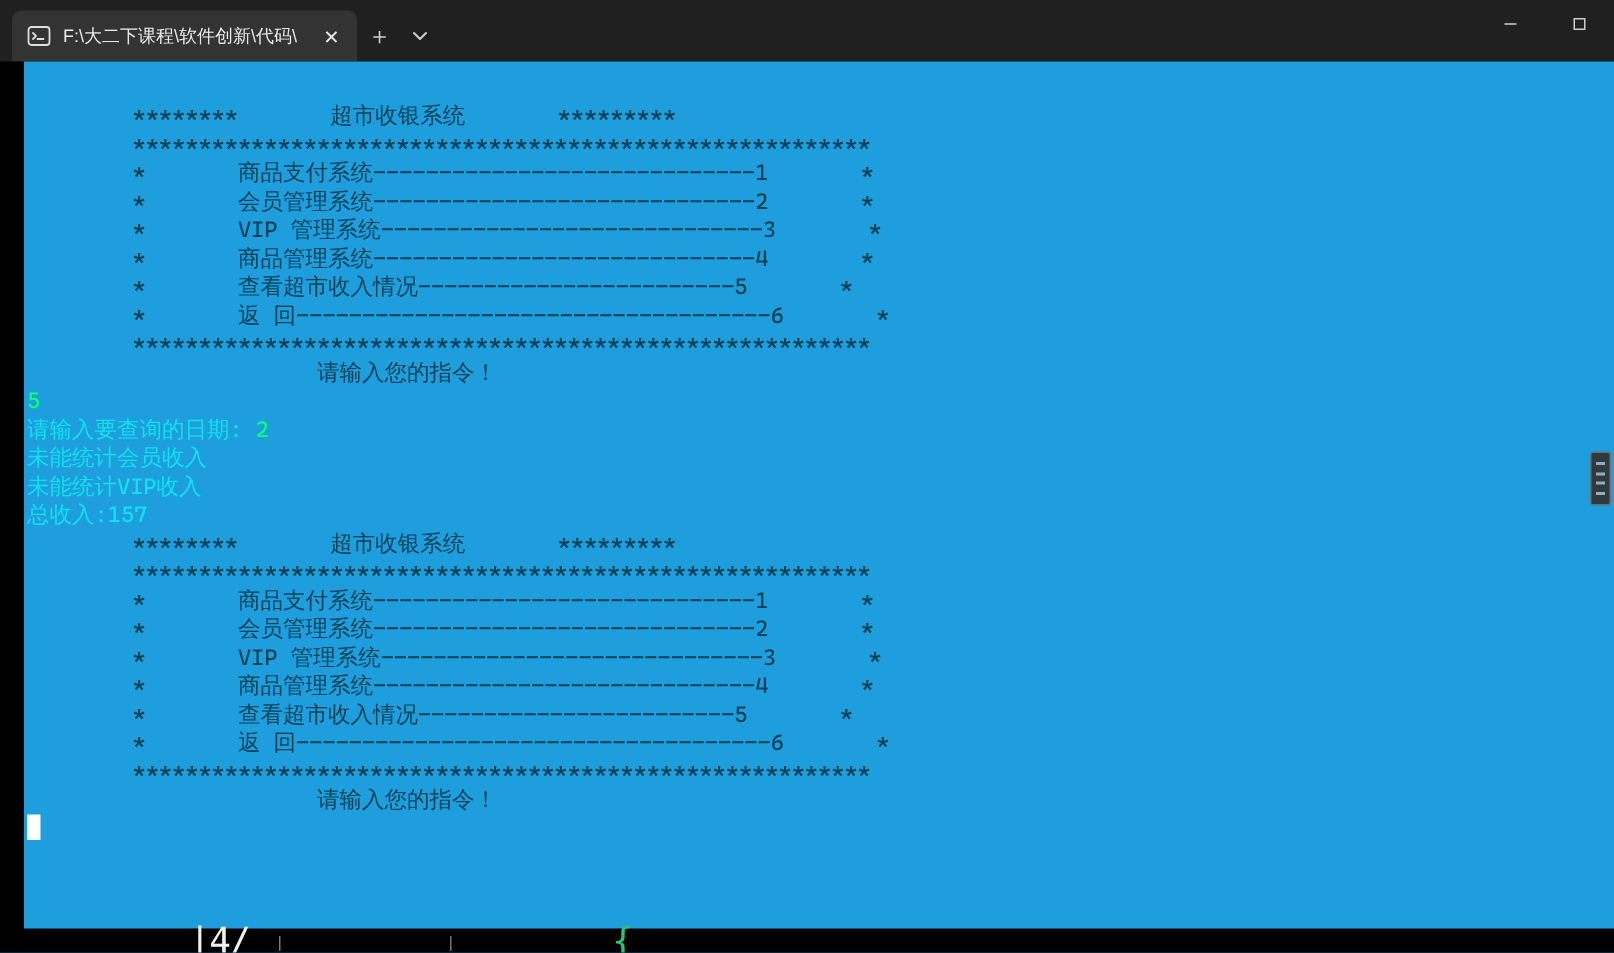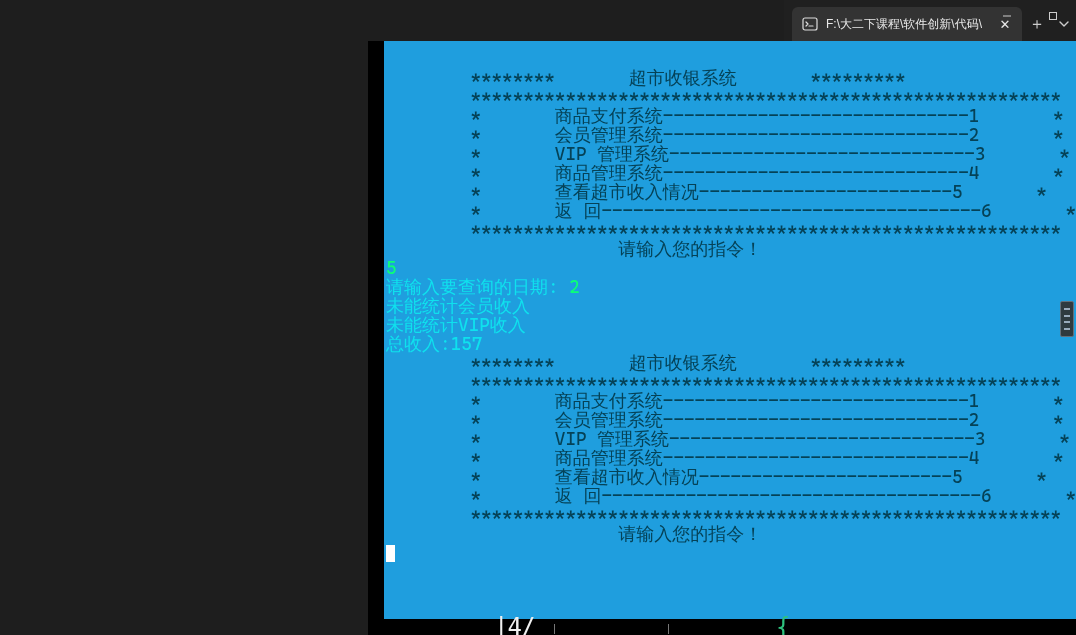--- a/index.html
+++ b/index.html
@@ -1,20 +1,20 @@
 <!DOCTYPE html>
 <html><head>
   <meta charset="utf-8">
   <style>
     * { margin: 0; padding: 0; box-sizing: border-box; }
     html, body { width: 1076px; height: 635px; overflow: hidden; font-family: "Segoe UI", Tahoma, sans-serif; background: #000; }
     .window {
       width: 1076px; height: 635px;
       background: #1e1e1e;
-      display: flex; flex-direction: column; align-items: flex-end;
+      display: flex; flex-direction: column;
     }
     .titlebar {
       height: 41px;
       background: #202020;
       display: flex;
       align-items: flex-end;
       position: relative;
     }
     .titlebar-left {
       display: flex;
@@ -66,21 +66,21 @@
       position: relative;
     }
     .term-bg {
       position: absolute;
       inset: 0 0 16px 16px;
       background: #1f9ede;
     }
     .term-content {
       position: relative;
       font-family: Consolas, "Cascadia Mono", "Courier New", monospace;
-      font-size: 18px;
+      font-size: 15px;
       line-height: 19px;
       white-space: pre;
       color: #05343f;
       padding: 0px 0 0 2px;
     }
     .fg-cyan { color: #0fe1ee; }
     .fg-green { color: #0bff77; }
     .fg-dark { color: #054257; }
     .cursor-block {
       display:inline-block; width:9px; height:17px; background:#ffffff; vertical-align:-3px;

